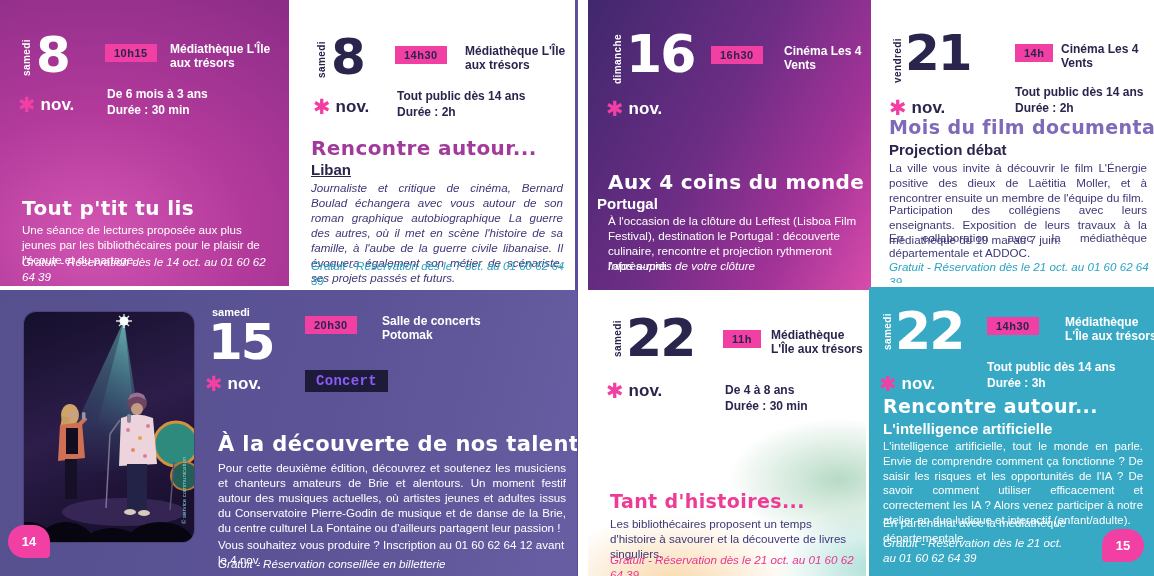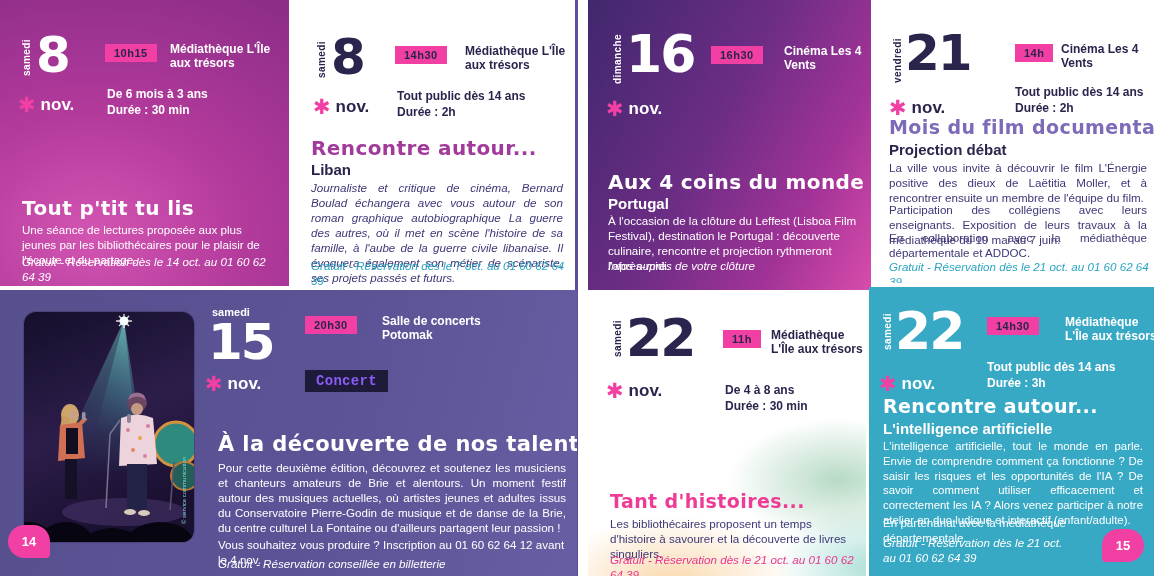--- a/index.html
+++ b/index.html
@@ -87,38 +87,38 @@
     <span class="ast">✱</span>
     <span class="mon navy">nov.</span>
   </span>
   <span class="badge" style="left:106px;top:46px;">14h30</span>
   <span class="venue navy" style="left:176px;top:44px;width:110px;">Médiathèque L'Île aux trésors</span>
   <span class="meta navy" style="left:108px;top:88px;">
     <span>Tout public dès 14 ans</span>
     <span>Durée : 2h</span>
   </span>
   <h2 class="title magenta" style="left:22px;top:136px;">Rencontre autour...</h2>
-  <h3 class="subtitle navy" style="left:22px;top:161px;">Liban</h3>
+  <h3 class="subtitle navy" style="left:22px;top:161px;text-decoration:underline;">Liban</h3>
   <p class="pbody just bodynavy" style="left:22px;top:180px;width:252px;font-style:italic;">Journaliste et critique de cinéma, Bernard Boulad échangera avec vous autour de son roman graphique autobiographique La guerre des autres, où il met en scène l'histoire de sa famille, à l'aube de la guerre civile libanaise. Il évoquera également son métier de scénariste, ses projets passés et futurs.</p>
   <p class="note tealnote" style="left:22px;top:258px;width:254px;">Gratuit - Réservation dès le 7 oct. au 01 60 62 64 39</p>
 </article>
 
 <div class="fold"></div>
 
 <article class="card c3" style="left:588px;top:0;width:283px;height:290px;">
   <span class="dayv light" style="left:24px;top:34px;">dimanche</span>
   <span class="num light" style="left:38px;top:28px;font-size:52px;">16</span>
   <span class="novrow" style="left:18px;top:98px;">
     <span class="ast">✱</span>
     <span class="mon light">nov.</span>
   </span>
   <span class="badge" style="left:123px;top:46px;">16h30</span>
   <span class="venue light" style="left:196px;top:44px;width:80px;">Cinéma Les 4 Vents</span>
   <h2 class="title light" style="left:20px;top:170px;">Aux 4 coins du monde</h2>
-  <h3 class="subtitle light" style="left:20px;top:195px;">Portugal</h3>
+  <h3 class="subtitle light" style="left:9px;top:195px;">Portugal</h3>
   <p class="pbody light" style="left:20px;top:213px;width:250px;">À l'occasion de la clôture du Leffest (Lisboa Film Festival), destination le Portugal : découverte culinaire, rencontre et projection rythmeront l'après-midi.</p>
   <p class="note light" style="left:20px;top:258px;width:250px;">Infos auprès de votre clôture</p>
 </article>
 
 <article class="card c4" style="left:877px;top:0;width:277px;height:283px;">
   <span class="dayv navy" style="left:15px;top:38px;">vendredi</span>
   <span class="num navy" style="left:28px;top:28px;">21</span>
   <span class="novrow" style="left:12px;top:97px;">
     <span class="ast">✱</span>
     <span class="mon navy">nov.</span>

